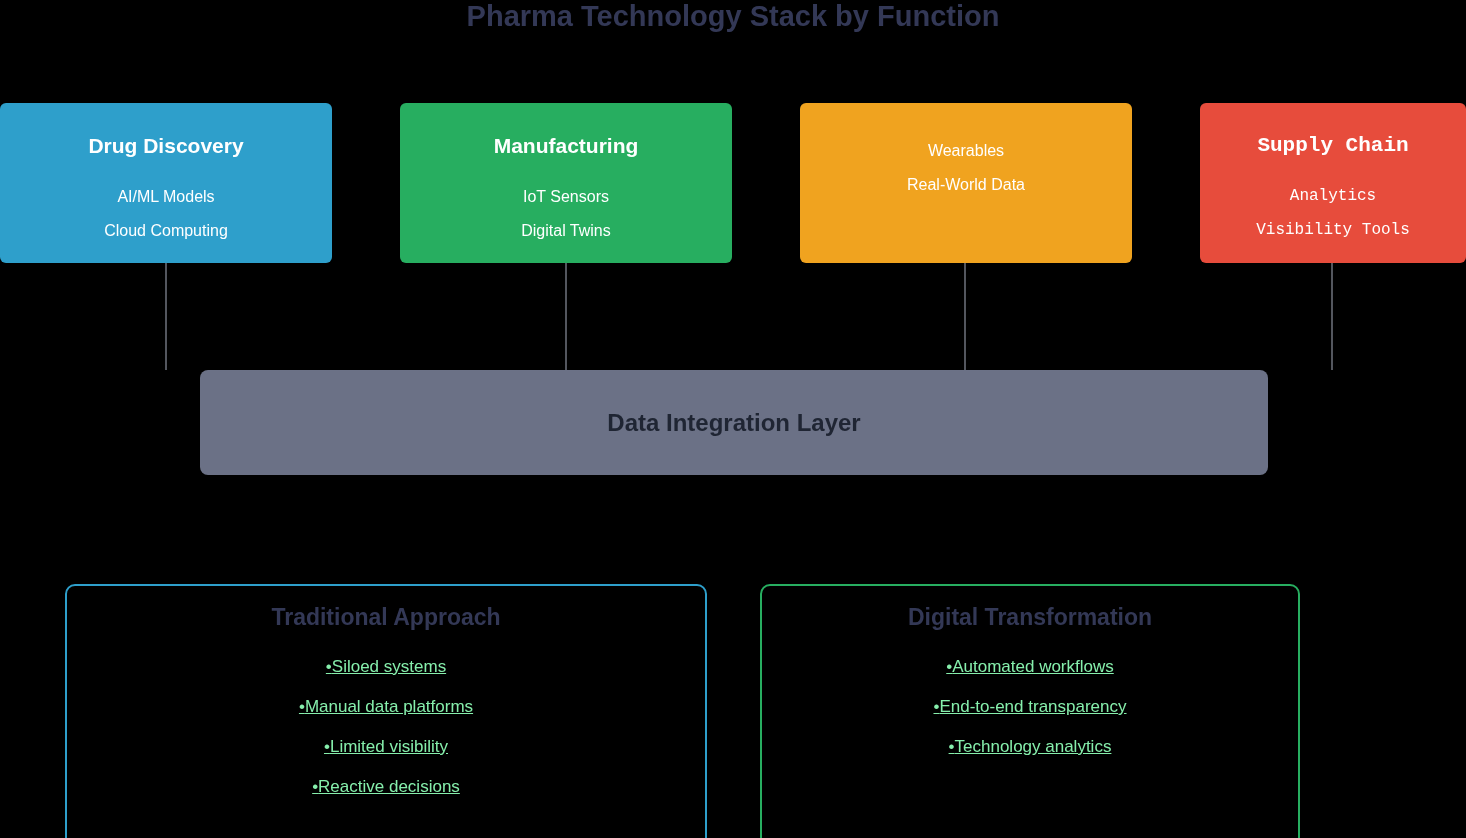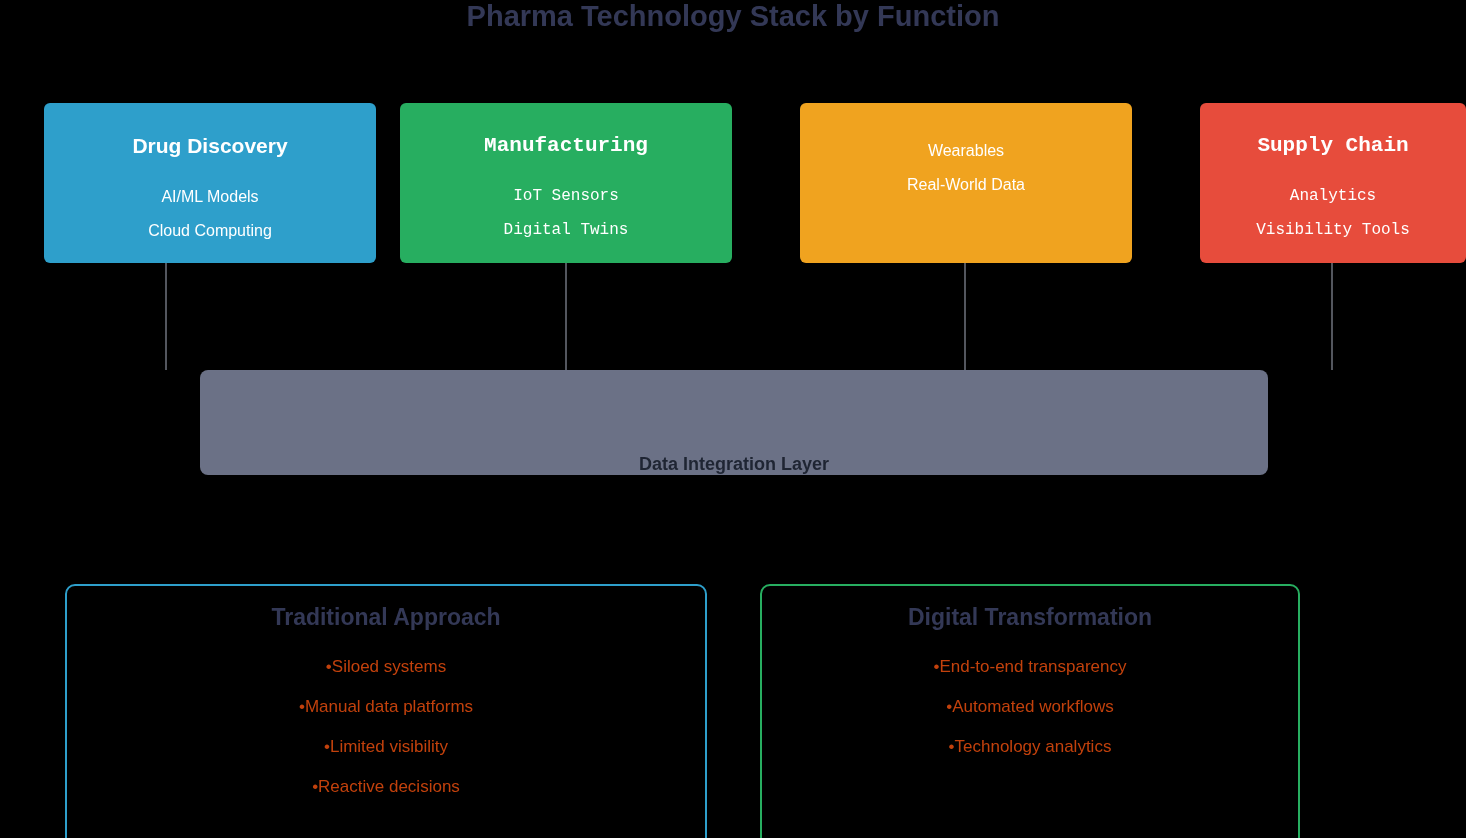--- a/index.html
+++ b/index.html
@@ -50,23 +50,23 @@
   .conn-1 { left: 165px; }
   .conn-2 { left: 565px; }
   .conn-3 { left: 964px; }
   .conn-4 { left: 1331px; }
   .integration-bar {
     position: absolute;
     left: 200px; top: 370px;
     width: 1068px; height: 105px;
     border-radius: 8px;
     display: flex;
-    align-items: flex-end;
+    align-items: center;
     justify-content: center;
-    font-size: 18px;
+    font-size: 24px;
     font-weight: bold;
     color: #1F2533;
   }
   .compare-box {
     position: absolute;
     top: 584px;
     height: 263px;
     border: 2px solid;
     border-radius: 10px;
     background: transparent;
@@ -77,37 +77,38 @@
   .box-2 { left: 760px; width: 540px; }
   .compare-box .box-title {
     font-size: 23px;
     font-weight: bold;
     color: #333856;
     margin-bottom: 16px;
   }
   .compare-box ul { list-style: none; }
   .compare-box li {
     font-size: 17px;
-    color: #c2410c;
+    color: #86efac;
     line-height: 40px;
+    text-decoration: underline;
   }
   .compare-box li::before { content: "\2022 "; }
 </style>
 </head>
 <body>
 
 <div class="diagram-title">Pharma Technology Stack by Function</div>
 
-<div class="func-card card-1" style="background: rgb(46, 159, 203); margin-left: 44px;">
+<div class="func-card card-1" style="background: rgb(46, 159, 203);">
   <div class="card-title">Drug Discovery</div>
   <div class="card-item">AI/ML Models</div>
   <div class="card-item">Cloud Computing</div>
 </div>
 
-<div class="func-card card-2" style="background: rgb(39, 174, 96); font-family: Liberation Mono, monospace;">
+<div class="func-card card-2" style="background: rgb(39, 174, 96);">
   <div class="card-title">Manufacturing</div>
   <div class="card-item">IoT Sensors</div>
   <div class="card-item">Digital Twins</div>
 </div>
 
 <div class="func-card card-3" style="background: rgb(240, 163, 31);">
   <div class="card-item">Wearables</div>
   <div class="card-item">Real-World Data</div>
 </div>
 
@@ -132,17 +133,17 @@
     <li>Siloed systems</li>
     <li>Manual data platforms</li>
     <li>Limited visibility</li>
     <li>Reactive decisions</li>
   </ul>
 </div>
 
 <div class="compare-box box-2" style="border-color: rgb(39, 174, 96);">
   <div class="box-title">Digital Transformation</div>
   <ul>
+    <li>Automated workflows</li>
     <li>End-to-end transparency</li>
-    <li>Automated workflows</li>
     <li>Technology analytics</li>
   </ul>
 </div>
 
 </body></html>

